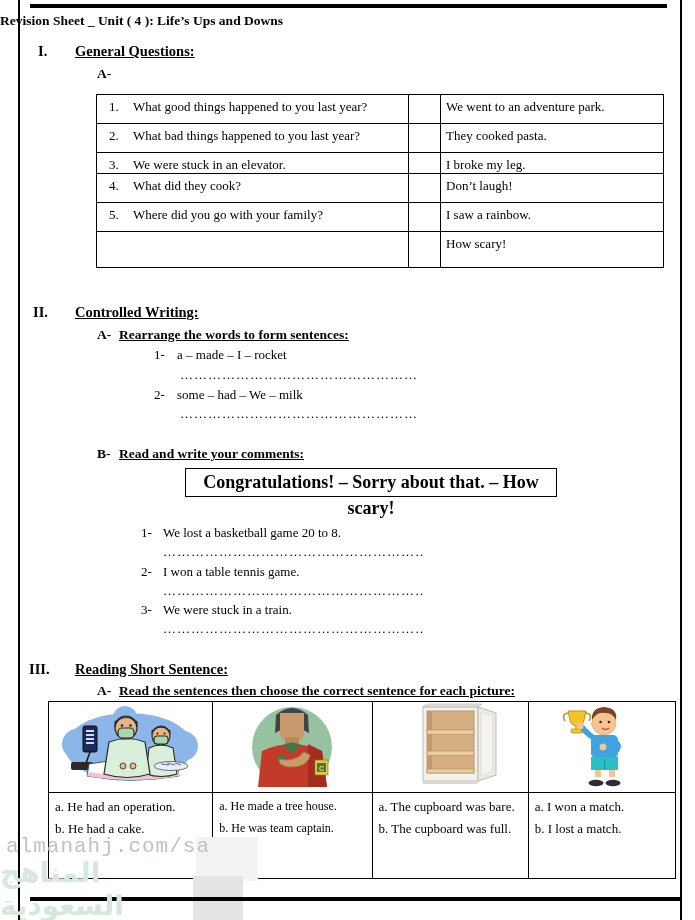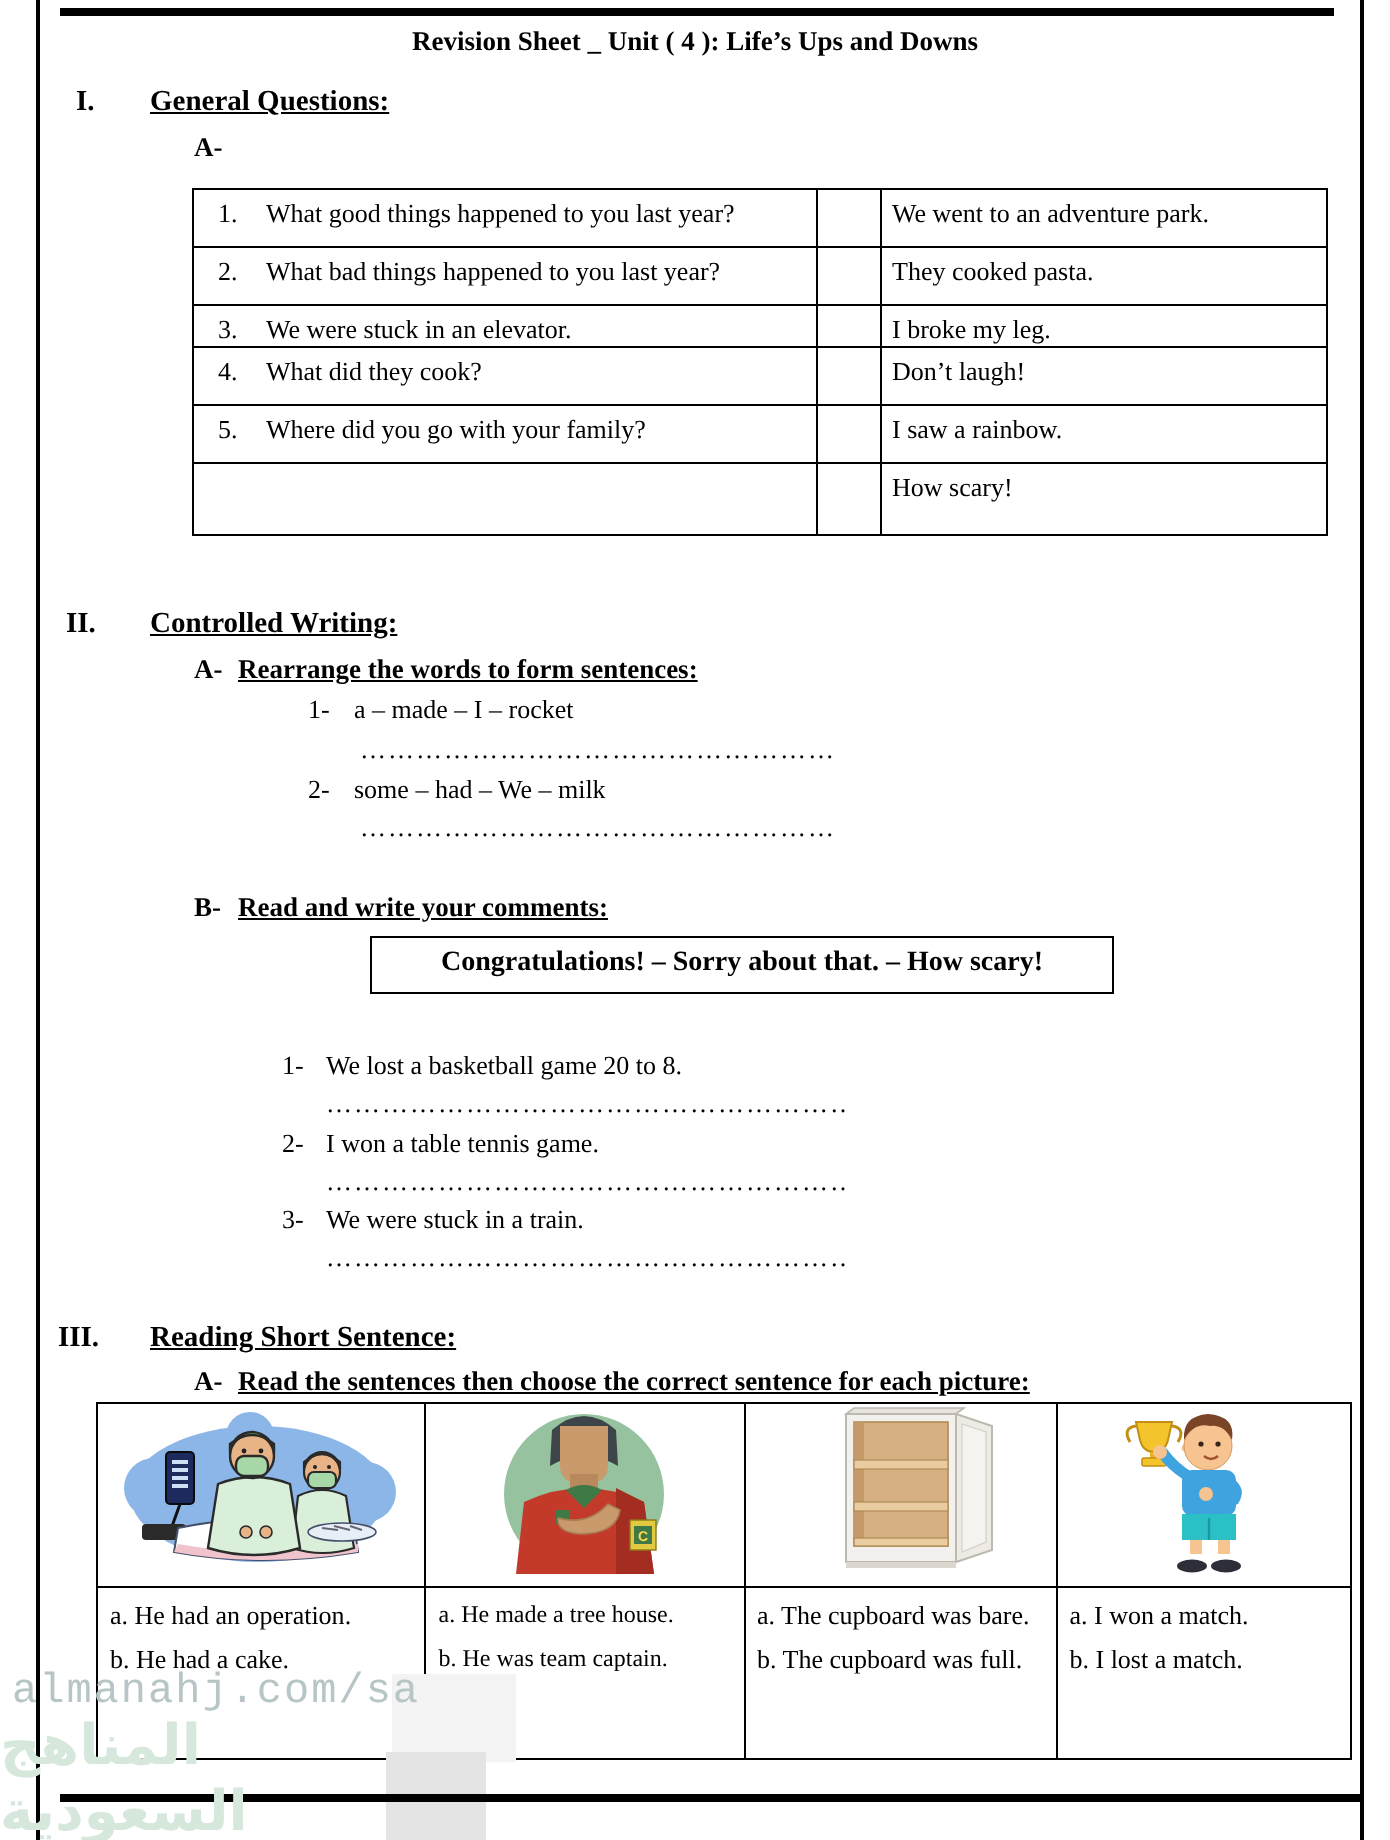--- a/index.html
+++ b/index.html
@@ -9,37 +9,37 @@
     position:relative; width:695px; height:920px; background:#fff;
     font-family:"Liberation Serif", serif; color:#000; overflow:hidden;
   }
   .abs { position:absolute; }
   
   .rule-top    { left:30px; top:4px;   width:637px; height:3.5px; background:#000; z-index:5; }
   .rule-bottom { left:30px; top:897px; width:650px; height:3.5px; background:#000; z-index:5; }
   .vline-left  { left:18px;  top:0; width:1.5px; height:920px; background:#000; }
   .vline-right { left:680px; top:0; width:1.5px; height:920px; background:#000; }
   
-  .title  { top:13px; left:0; width:100%; text-align:center; font-weight:bold; font-size:13.5px; }
+  .title  { top:13px; left:0; width:100%; text-align:left; font-weight:bold; font-size:13.5px; }
   .numeral { font-weight:bold; font-size:14.5px; }
   .sec-h  { font-weight:bold; font-size:14.5px; text-decoration:underline; }
   .sub-lbl { font-weight:bold; font-size:13.5px; }
   .sub-h  { font-weight:bold; font-size:13.5px; text-decoration:underline; }
   .body-txt { font-size:13px; }
   
   table { border-collapse:collapse; table-layout:fixed; }
   .match-table { left:96px; top:94px; width:567px; }
   .match-table td { border:1.5px solid #000; font-size:13px; vertical-align:top; padding:4px 2px 0 5px; }
   .match-table td.qcell { padding-left:12px; }
   .qnum { display:inline-block; width:24px; }
   
   .dots { font-size:13px; letter-spacing:1px; white-space:nowrap; overflow:hidden; }
   .comment-box {
     left:185px; top:468px; width:372px; height:29px; border:1.5px solid #000;
-    text-align:center; font-weight:bold; font-size:14px; line-height:26px;
+    text-align:center; font-weight:bold; font-size:18px; line-height:26px;
   }
   
   .pic-table { left:48px; top:701px; width:628px; }
   .pic-table td { border:1.7px solid #000; vertical-align:top; }
   .pic-cell { height:88px; text-align:center; vertical-align:middle !important; padding:1px; }
   .txt-cell { height:86px; font-size:13px; line-height:21.5px; padding:3px 4px 0 6px; }
   .txt-cell.small { font-size:12px; }
   .u { }
   
   .wm-site { left:6px; top:835px; font-family:Liberation Mono, monospace; font-size:21px;

